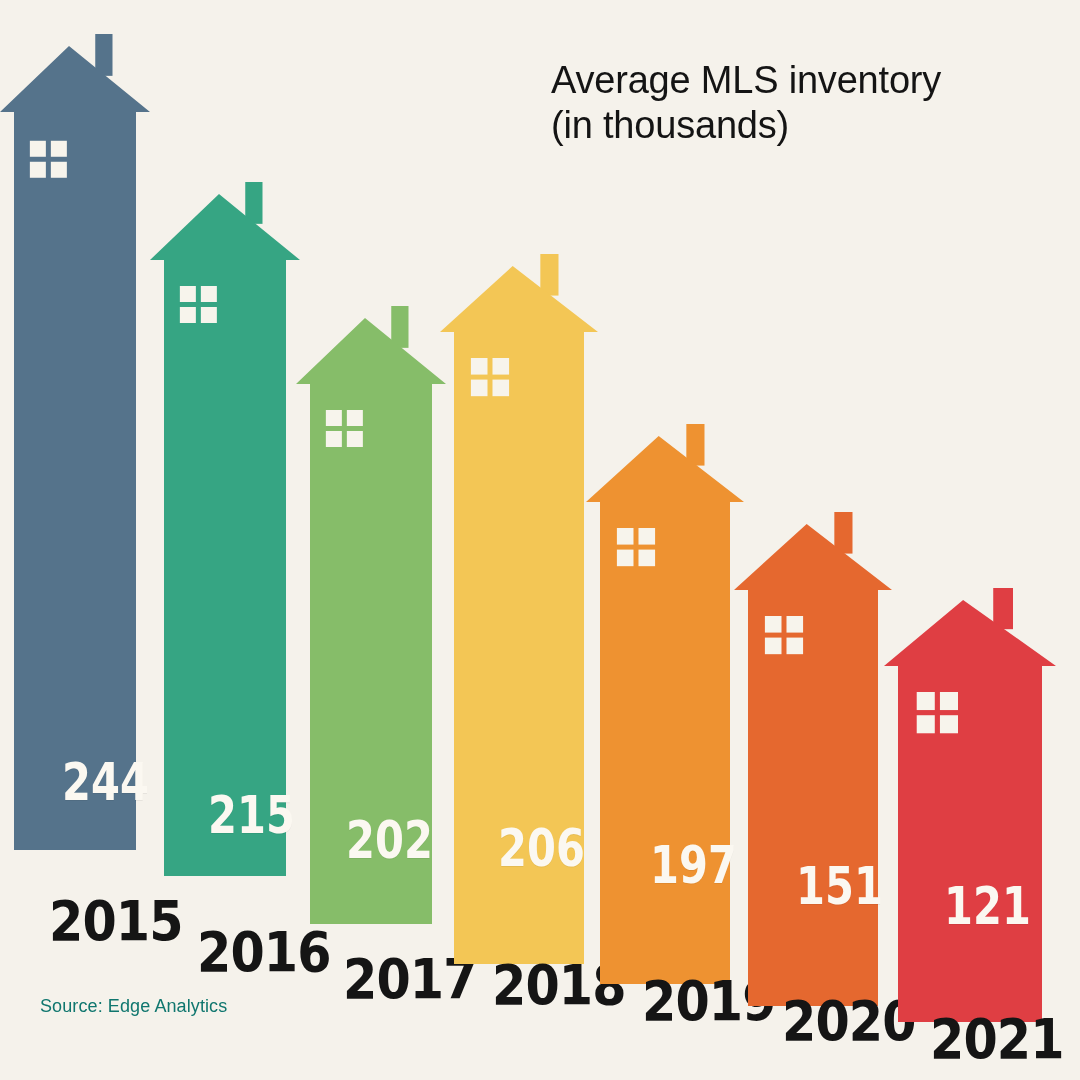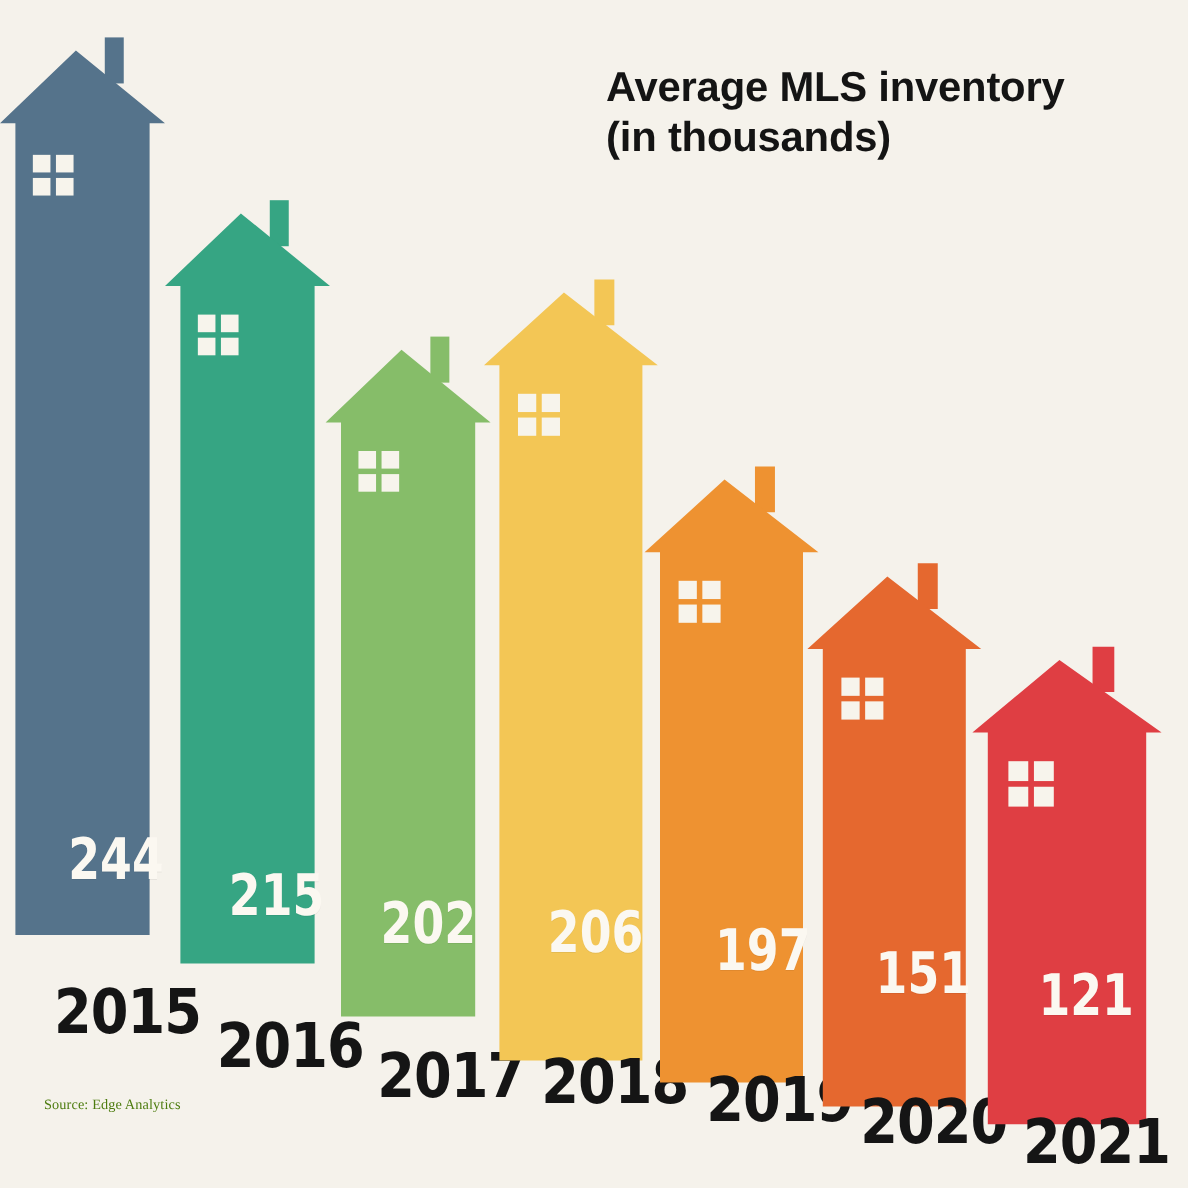--- a/index.html
+++ b/index.html
@@ -11,21 +11,21 @@
     position:relative;
   }
   #stage{position:absolute;inset:0;}
 
   
   .title{
     position:absolute;
     left:551px; top:58px;
     width:500px;
     font-size:38px;
-    font-weight:bold;
+    font-weight:normal;
     line-height:1.18;
     color:#141414;
     letter-spacing:-0.2px;
     white-space:pre-line;
   }
 
   
   .plot{position:absolute;left:0;top:0;width:1080px;height:812px;}
   .house{position:absolute;}
   .house svg{display:block;overflow:visible;}
@@ -54,24 +54,23 @@
     letter-spacing:-1px;
     transform:scaleX(0.88);
     transform-origin:left center;
     white-space:nowrap;
   }
 
   
   .source{
     position:absolute;
     left:40px; top:996px;
-    font-size:13px;
-    color:#4d7c0f;
+    font-size:18px;
+    color:#0f766e;
     letter-spacing:.1px;
-    font-family:Liberation Serif, serif;
   }
 </style>
 </head>
 <body>
 
 <div id="stage">
 
   <div class="plot" id="plot">
       <div class="house" style="left: 0px; top: 28px;">
         <svg width="150" height="822" viewBox="0 0 150 822">

